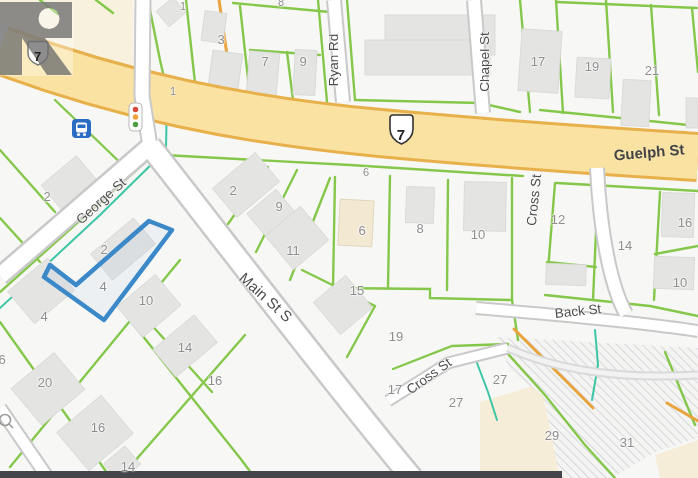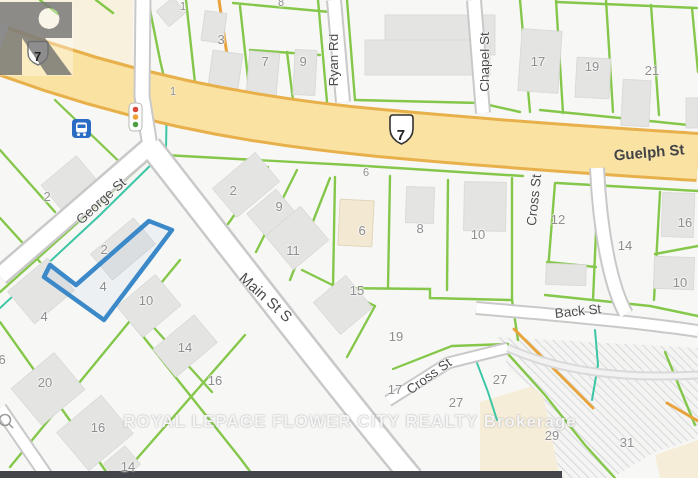--- a/index.html
+++ b/index.html
@@ -261,14 +261,13 @@
 <div class="lot" style="left:2px;top:359px;">6</div>
 <div class="lot" style="left:215px;top:380px;">16</div>
 <div class="lot" style="left:128px;top:466px;">14</div>
 <div class="lot" style="left:300px;top:462px;margin-top:36px;">24</div>
 <div class="lot" style="left:395px;top:389px;">17</div>
 <div class="lot" style="left:500px;top:379px;">27</div>
 <div class="lot" style="left:456px;top:402px;">27</div>
 <div class="lot" style="left:552px;top:435px;">29</div>
 <div class="lot" style="left:590px;top:442px;margin-left:37px;">31</div>
 
-<div id="brokerage-mark">ROYAL LEPAGE FLOWER CITY REALTY Brokerage</div>
 </div>
 
 </body></html>

